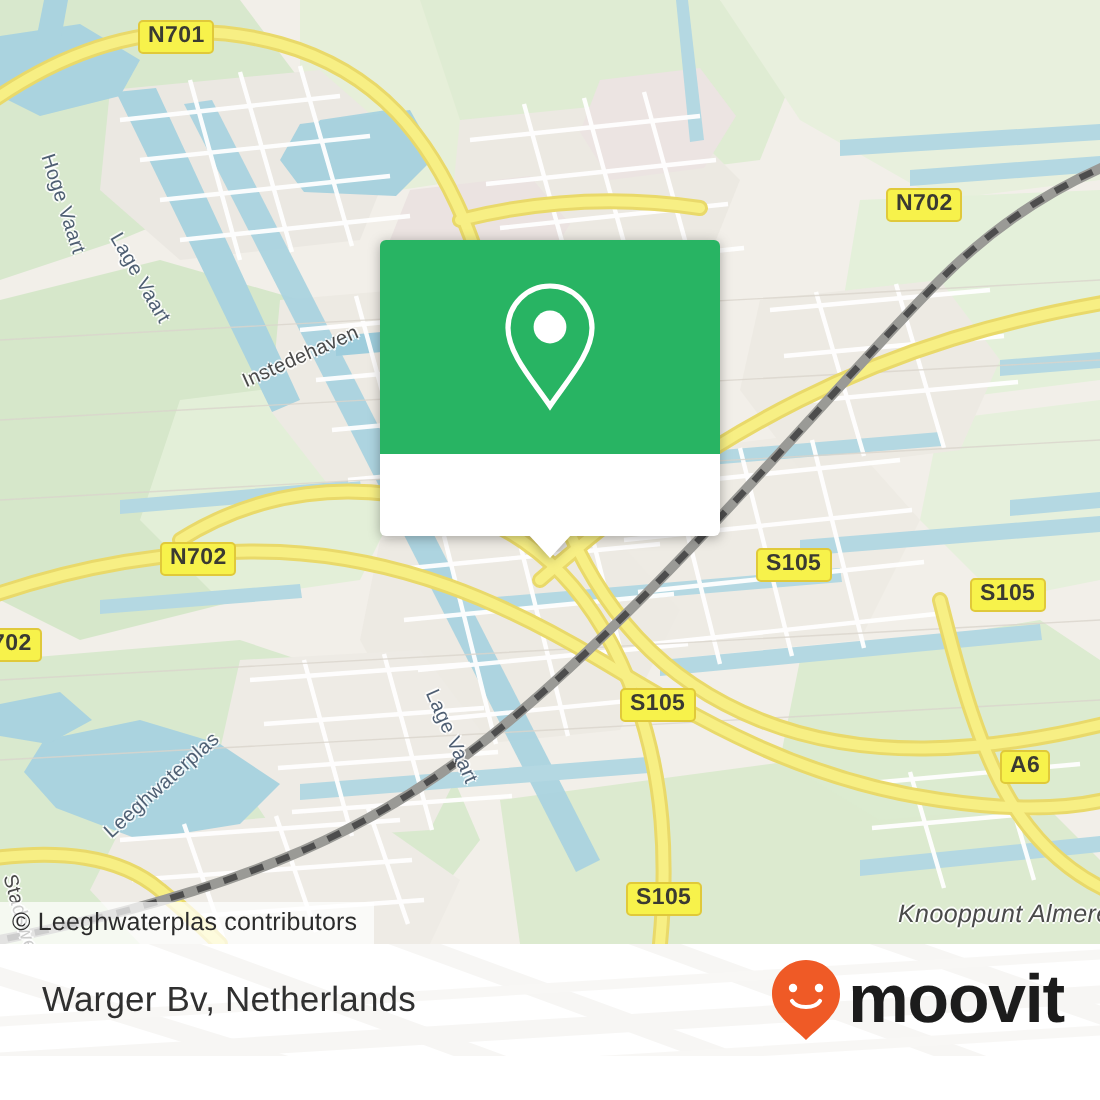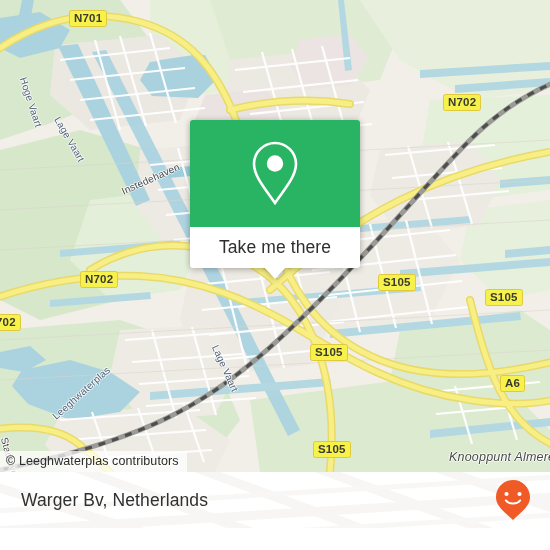--- a/index.html
+++ b/index.html
@@ -270,21 +270,20 @@
 
     <div id="callout">
       <div id="callout-top">
         <svg width="56" height="70" viewBox="0 0 56 70">
           <path d="M28,4 C16.4,4 7,13.4 7,25 C7,38 20,52 28,64
                    C36,52 49,38 49,25 C49,13.4 39.6,4 28,4 Z" fill="none" stroke="#ffffff" stroke-width="2.6"></path>
           <circle cx="28" cy="24.5" r="8.2" fill="#ffffff"></circle>
         </svg>
       </div>
       <div id="callout-bottom">
-        <span id="callout-label">Take me there</span>
         <span id="callout-tail"></span>
       </div>
     </div>
 
   </div>
 
   <div id="footer">
 
     <svg id="footer-watermark" viewBox="0 0 550 78" preserveAspectRatio="none">
       <rect x="0" y="0" width="550" height="78" fill="#ffffff"></rect>
@@ -301,16 +300,17 @@
     <div id="footer-title">Warger Bv, Netherlands</div>
 
     <div id="brand">
       <svg width="38" height="42" viewBox="0 0 38 42">
         <path d="M19,1 C9.6,1 2,8.6 2,18 C2,28 12,34 19,41 C26,34 36,28 36,18
                  C36,8.6 28.4,1 19,1 Z" fill="#ef5a26"></path>
         <circle cx="12.5" cy="15" r="2.1" fill="#ffffff"></circle>
         <circle cx="25.5" cy="15" r="2.1" fill="#ffffff"></circle>
         <path d="M12,21.5 C14.5,25.5 23.5,25.5 26,21.5" fill="none" stroke="#ffffff" stroke-width="2.1" stroke-linecap="round"></path>
       </svg>
+      <span id="brand-text">moovit</span>
     </div>
 
   </div>
 </div>
 
 </body></html>

